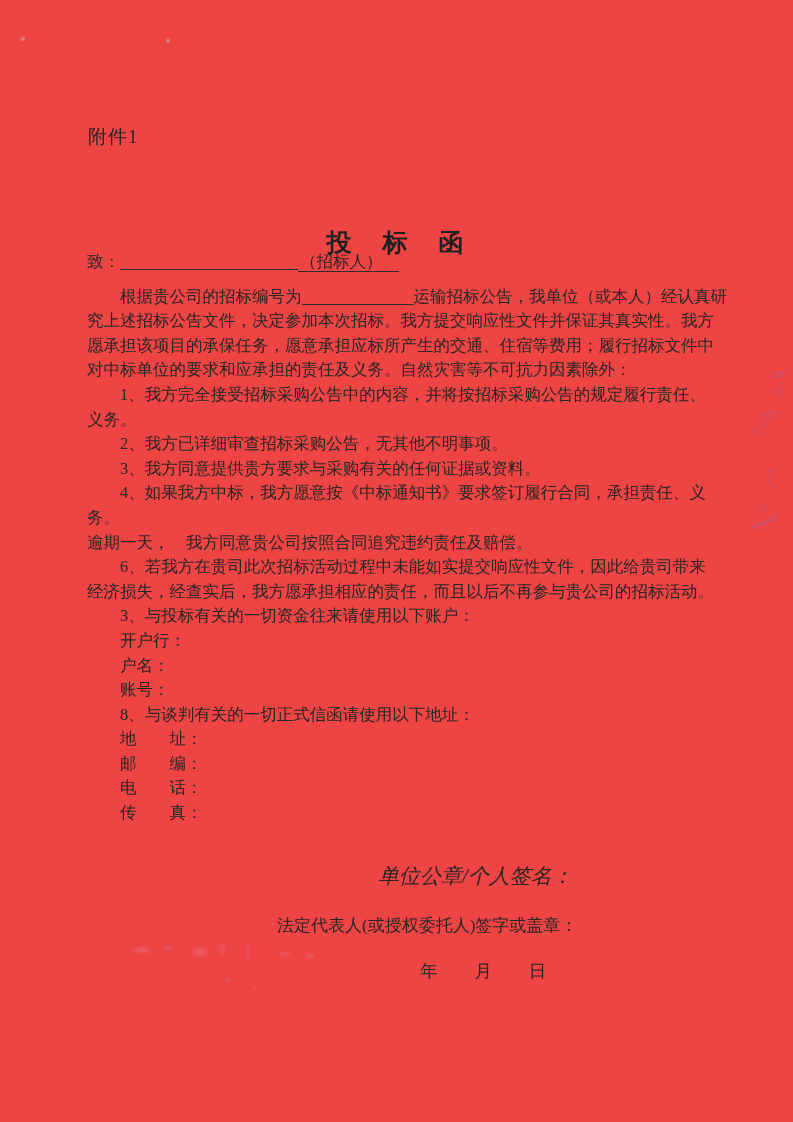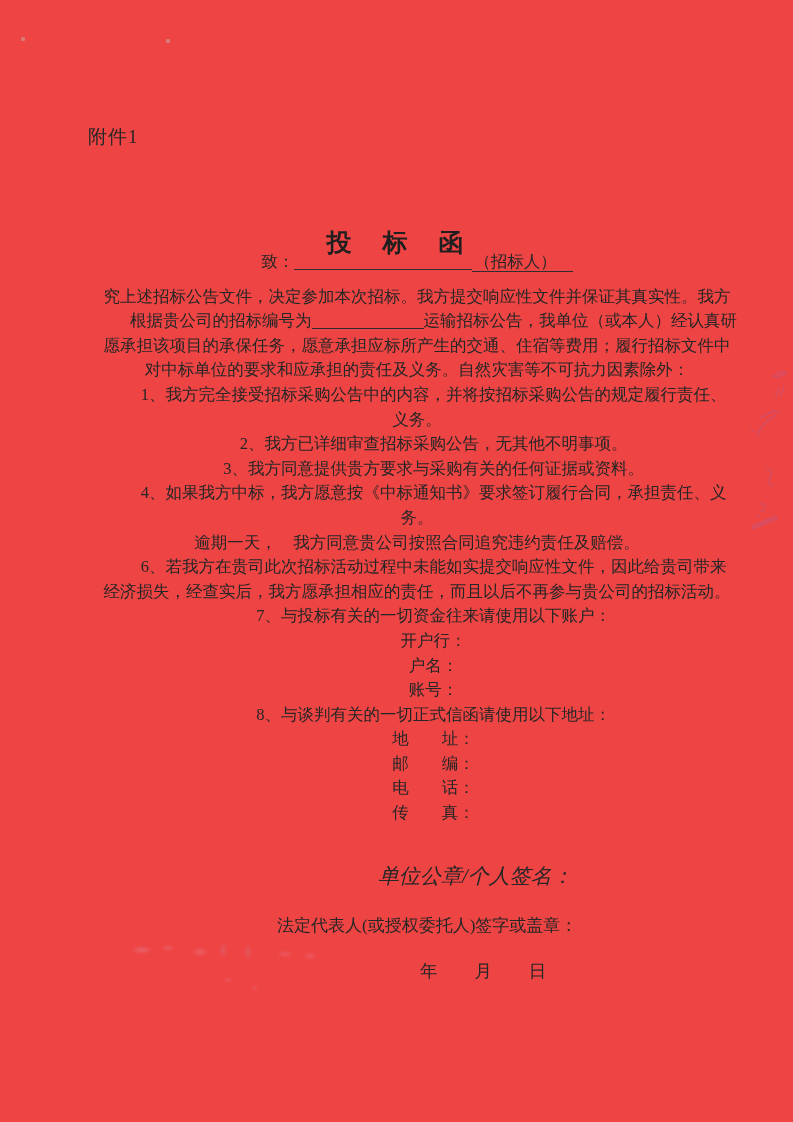--- a/index.html
+++ b/index.html
@@ -21,21 +21,21 @@
   }
   .title{
     position:absolute;left:0;top:190px;width:100%;
     text-align:center;font-size:25px;font-weight:bold;
     letter-spacing:3px;color:#1f1f1f;margin-top:36px;
   }
   .doc-body{
     position:absolute;left:87px;top:250px;width:660px;
     font-size:16.5px;line-height:24.6px;color:#262626;
   }
-  .line{white-space:pre;text-align:center;}
+  .line{white-space:pre;}
   .indent{padding-left:33px;}
   .salutation{margin-bottom:10px;}
   .blank{
     display:inline-block;height:17px;vertical-align:-3px;
     border-bottom:1px solid #2e2e2e;
   }
   .blank-wide{width:178px;}
   .blank-mid{width:112px;}
   .underlined{
     border-bottom:1px solid #2e2e2e;
@@ -71,35 +71,35 @@
   <div class="speck speck-1"></div>
   <div class="speck speck-2"></div>
 
   <div class="attach">附件1</div>
 
   <div class="title">投　标　函</div>
 
   <div class="doc-body">
     <div class="line salutation"><span>致：</span><span class="blank blank-wide"></span><span class="underlined">（招标人）</span></div>
 
+    <div class="line indent"><span>根据贵公司的招标编号为</span><span class="blank blank-mid"></span><span>运输招标公告，我单位（或本人）经认真研</span></div>
+
     <div class="line">究上述招标公告文件，决定参加本次招标。我方提交响应性文件并保证其真实性。我方</div>
-
-    <div class="line indent"><span>根据贵公司的招标编号为</span><span class="blank blank-mid"></span><span>运输招标公告，我单位（或本人）经认真研</span></div>
     <div class="line">愿承担该项目的承保任务，愿意承担应标所产生的交通、住宿等费用；履行招标文件中</div>
     <div class="line">对中标单位的要求和应承担的责任及义务。自然灾害等不可抗力因素除外：</div>
     <div class="line indent">1、我方完全接受招标采购公告中的内容，并将按招标采购公告的规定履行责任、</div>
     <div class="line">义务。</div>
     <div class="line indent">2、我方已详细审查招标采购公告，无其他不明事项。</div>
     <div class="line indent">3、我方同意提供贵方要求与采购有关的任何证据或资料。</div>
     <div class="line indent">4、如果我方中标，我方愿意按《中标通知书》要求签订履行合同，承担责任、义</div>
     <div class="line">务。</div>
     <div class="line">逾期一天，　我方同意贵公司按照合同追究违约责任及赔偿。</div>
     <div class="line indent">6、若我方在贵司此次招标活动过程中未能如实提交响应性文件，因此给贵司带来</div>
     <div class="line">经济损失，经查实后，我方愿承担相应的责任，而且以后不再参与贵公司的招标活动。</div>
-    <div class="line indent">7、与投标有关的一切资金往来请使用以下账户：</div>
+    <div class="line indent">3、与投标有关的一切资金往来请使用以下账户：</div>
     <div class="line indent">开户行：</div>
     <div class="line indent">户名：</div>
     <div class="line indent">账号：</div>
     <div class="line indent">8、与谈判有关的一切正式信函请使用以下地址：</div>
     <div class="line indent">地　　址：</div>
     <div class="line indent">邮　　编：</div>
     <div class="line indent">电　　话：</div>
     <div class="line indent">传　　真：</div>
   </div>
 

